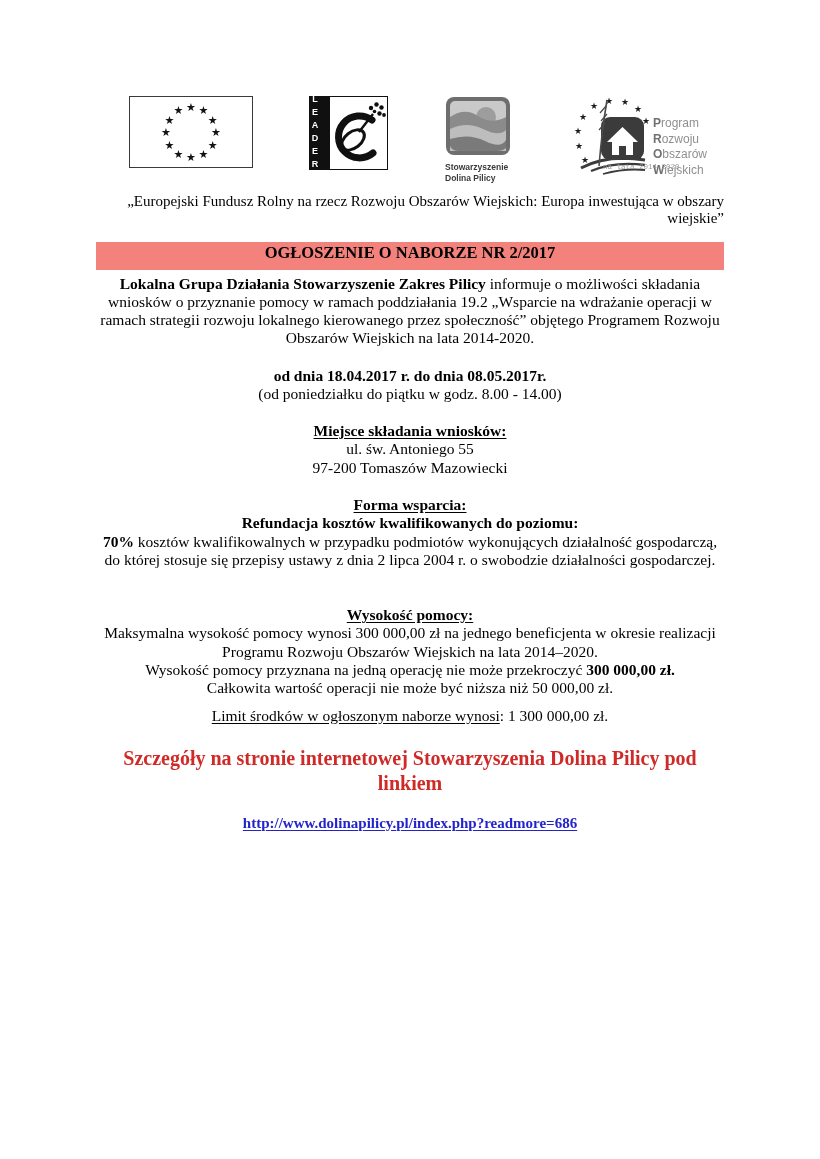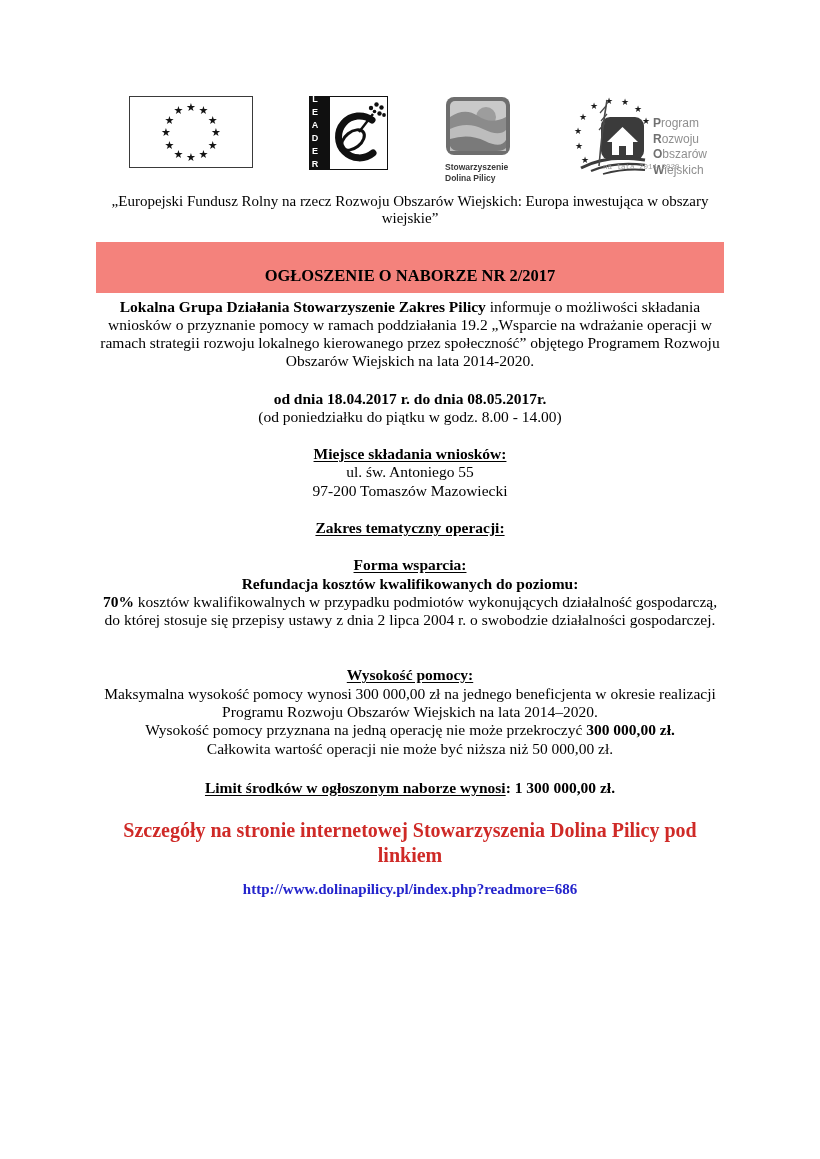--- a/index.html
+++ b/index.html
@@ -27,40 +27,40 @@
   .logo-dolina{margin-left:57px;width:70px;text-align:left;}
   .dolina-cap{font-family:"Liberation Sans",sans-serif;font-weight:bold;
     font-size:8.5px;color:#3a3a3a;line-height:1.3;margin-top:2px;}
   .logo-prow{margin-left:56px;display:flex;position:relative;}
   .prow-text{margin-left:2px;margin-top:20px;font-family:"Liberation Sans",sans-serif;
     font-size:12px;color:#8f8f8f;line-height:1.3;}
   .pl-first{font-weight:bold;color:#707070;}
   .prow-years{position:absolute;left:32px;top:67px;white-space:nowrap;
     font-family:Liberation Mono, monospace;font-size:7.5px;color:#9a9a9a;}
 
-  .eu-caption{text-align:center;font-size:15px;margin-top:9px;}
+  .eu-caption{text-align:right;font-size:15px;margin-top:9px;}
 
   
-  .title-bar{margin-top:15px;height:51px;background:var(--bar);
+  .title-bar{margin-top:15px;height:28px;background:var(--bar);
     display:flex;justify-content:center;align-items:flex-end;}
   .title-bar .title{font-weight:bold;font-size:16.5px;padding-bottom:7px;}
 
   
   .intro{text-align:center;font-size:15.5px;line-height:1.17;margin:5px 0 0 0;}
   .sec{text-align:center;font-size:15.5px;line-height:1.18;margin-top:19px;}
   .sec .heading{font-weight:bold;text-decoration:underline;text-underline-offset:2px;}
   .sec .b{font-weight:bold;}
   .sec-forma .body-wrap{margin:0 -2px;}
   .sec-wysokosc{margin-top:37px;}
-  .limit-line{text-align:center;margin-top:21px;font-size:15.5px;font-weight:bold;}
+  .limit-line{text-align:center;margin-top:9px;font-size:15.5px;font-weight:normal;}
   .limit-label{text-decoration:underline;text-underline-offset:2px;}
   .footer{text-align:center;margin-top:21px;line-height:1.25;}
   .footer-notice{color:var(--red);font-weight:bold;font-size:20px;}
   .footer-link{display:inline-block;color:var(--blue);font-weight:bold;font-size:15px;
-    text-underline-offset:2px;margin-top:12px;cursor:pointer;}
+    text-decoration:underline;text-underline-offset:2px;margin-top:18px;cursor:pointer;}
   svg text.star{font-family:"DejaVu Sans",sans-serif;}
 </style>
 </head>
 <body>
 
 <div class="page">
   <div class="content">
 
     <div class="logos">
 
@@ -162,21 +162,20 @@
       <div>(od poniedziałku do piątku w godz. 8.00 - 14.00)</div>
     </div>
 
     <div class="sec">
       <div class="heading">Miejsce składania wniosków:</div>
       <div>ul. św. Antoniego 55</div>
       <div>97-200 Tomaszów Mazowiecki</div>
     </div>
 
     <div class="sec">
-      <div class="heading">Zakres tematyczny operacji:</div>
     </div>
 
     <div class="sec sec-forma">
       <div class="heading">Forma wsparcia:</div>
       <div class="b">Refundacja kosztów kwalifikowanych do poziomu:</div>
       <div class="body-wrap"><b>70%</b><span> kosztów kwalifikowalnych w przypadku podmiotów wykonujących działalność gospodarczą, do której stosuje się przepisy ustawy z dnia 2 lipca 2004 r. o swobodzie działalności gospodarczej.</span></div>
     </div>
 
     <div class="sec sec-wysokosc">
       <div class="heading">Wysokość pomocy:</div>

